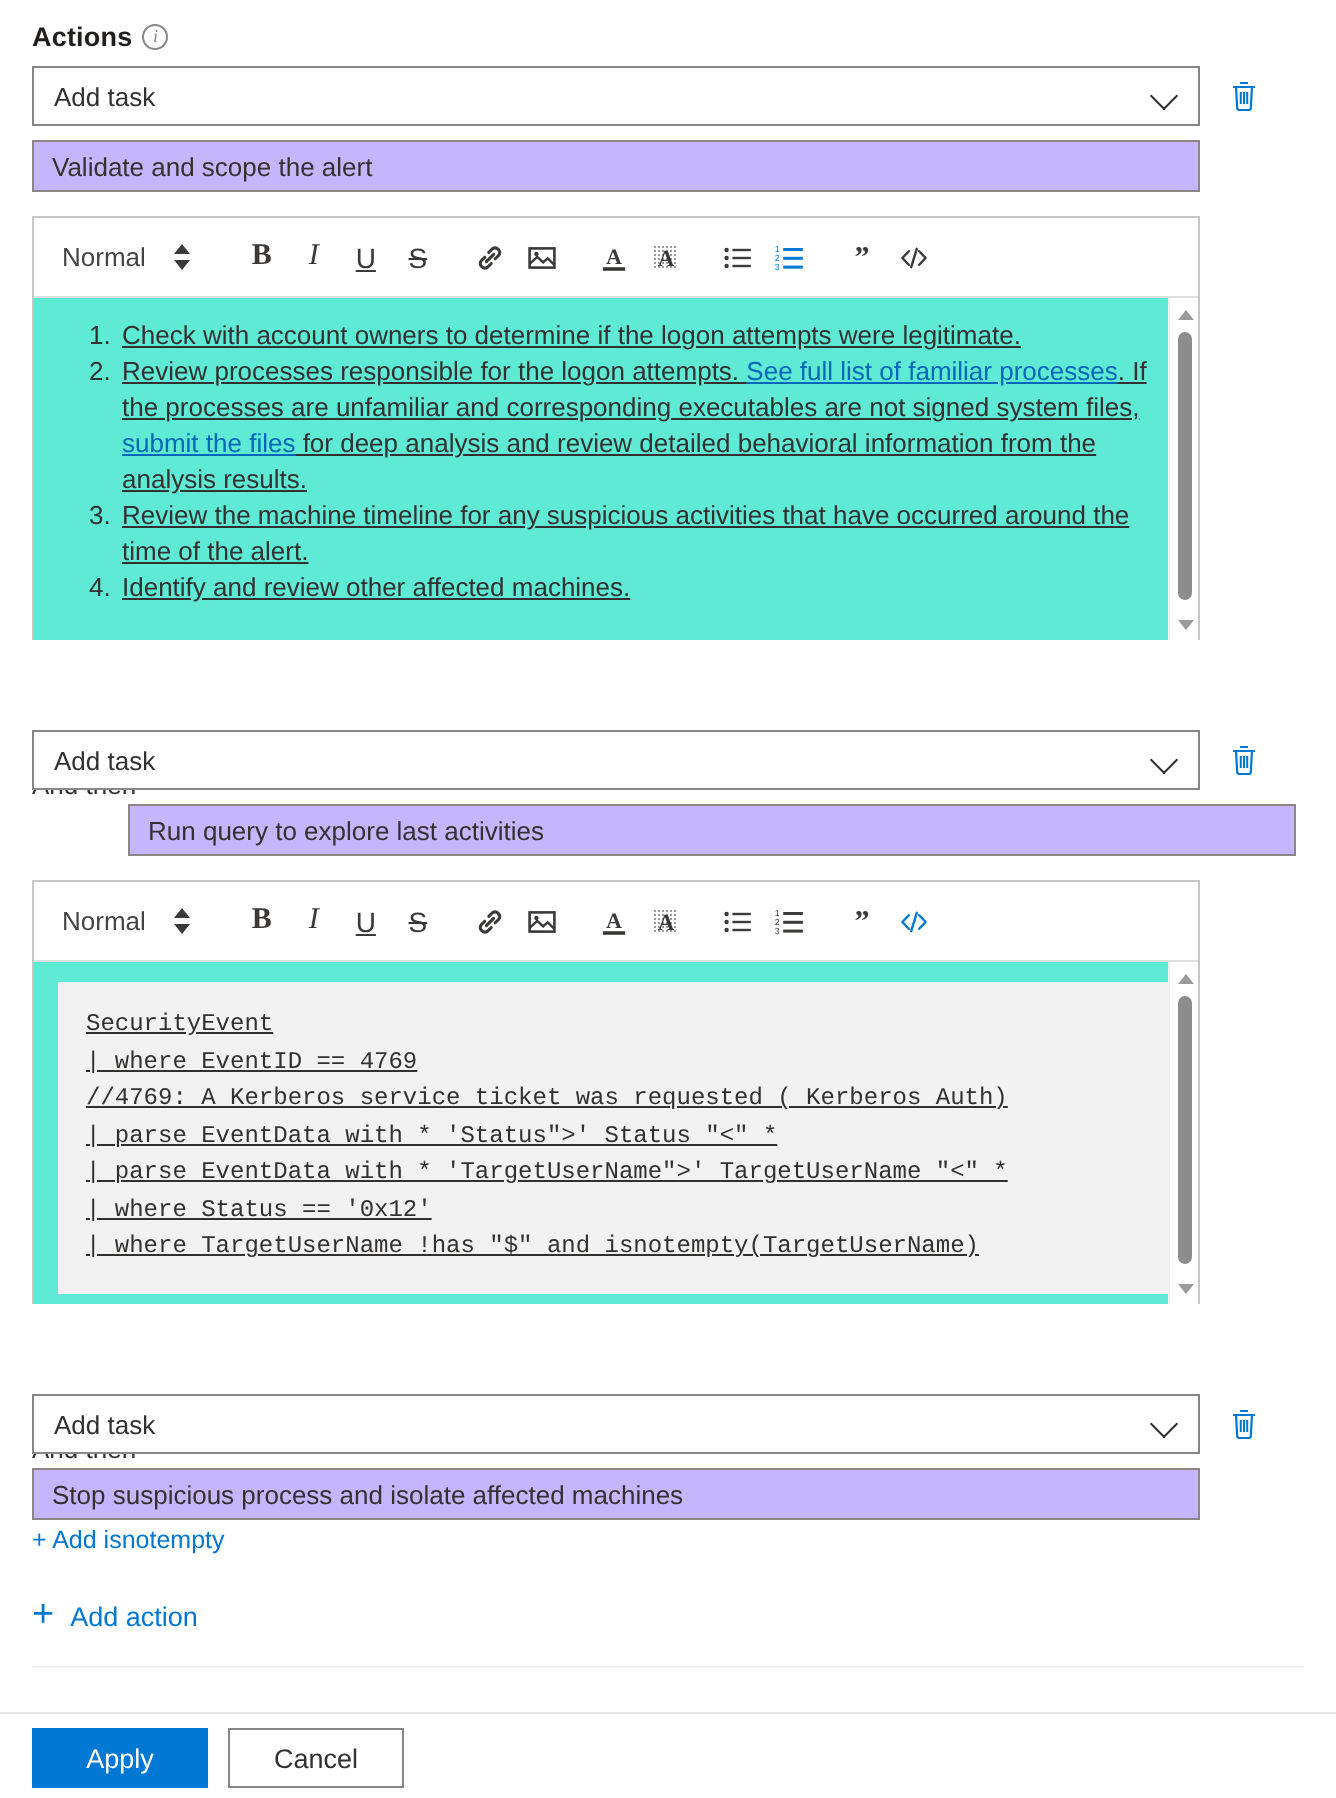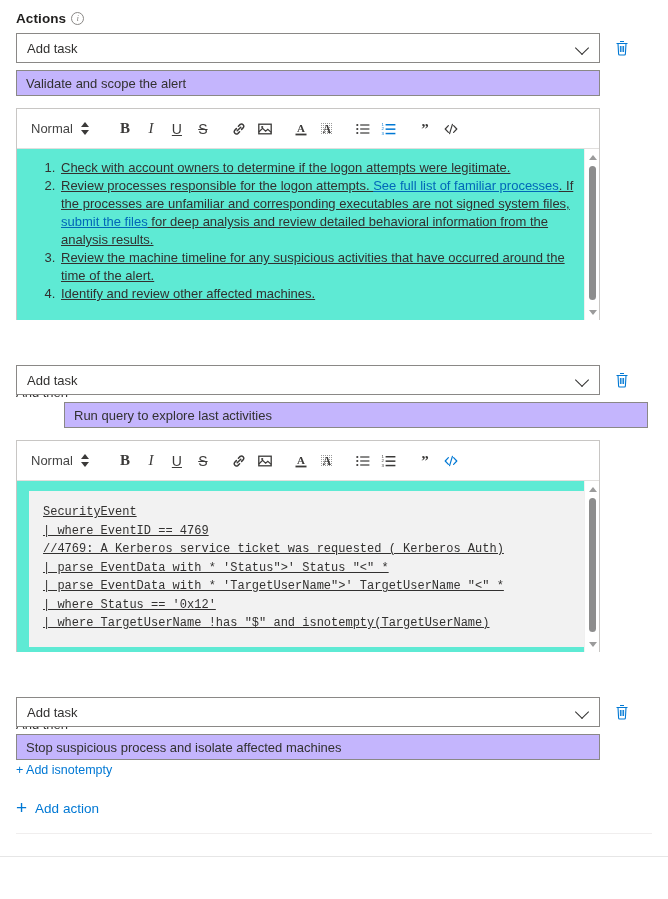--- a/index.html
+++ b/index.html
@@ -139,21 +139,21 @@
     height: 40px;
     border-bottom: 1px solid #e1dfdd;
     display: flex;
     align-items: center;
     padding: 0 6px 0 14px;
     gap: 0px;
   }
   .tb-style {
     display: flex;
     align-items: center;
-    gap: 8px;
+    gap: 14px;
     margin-right: 22px;
     cursor: pointer;
   }
   .tb-style .style-name {
     font-size: 13px;
     color: #444444;
   }
   .updown {
     position: relative;
     width: 9px;
@@ -600,14 +600,18 @@
   </div>
 
   <div class="link-btn big" style="top:799px;">
     <span class="plus-lg">+</span>
     <span>Add action</span>
   </div>
 
   <div class="divider" style="top:833px;"></div>
   <div class="divider-full" style="top:856px;"></div>
 
+  <div class="row" style="top:864px; gap:10px;">
+    <div class="btn btn-primary">Apply</div>
+    <div class="btn btn-secondary">Cancel</div>
+  </div>
 
 </div>
 
 </body></html>

